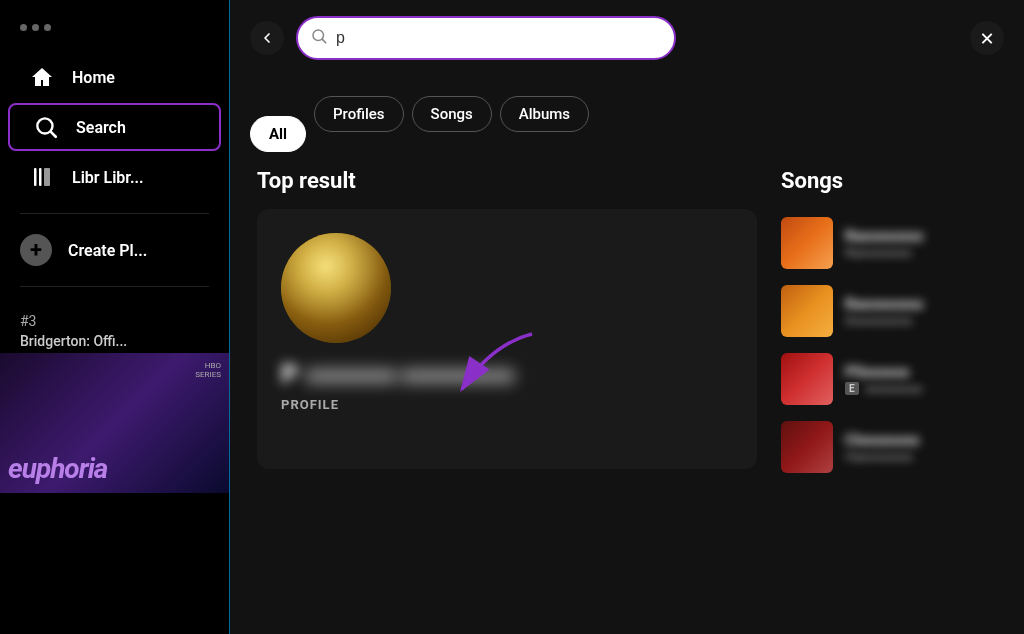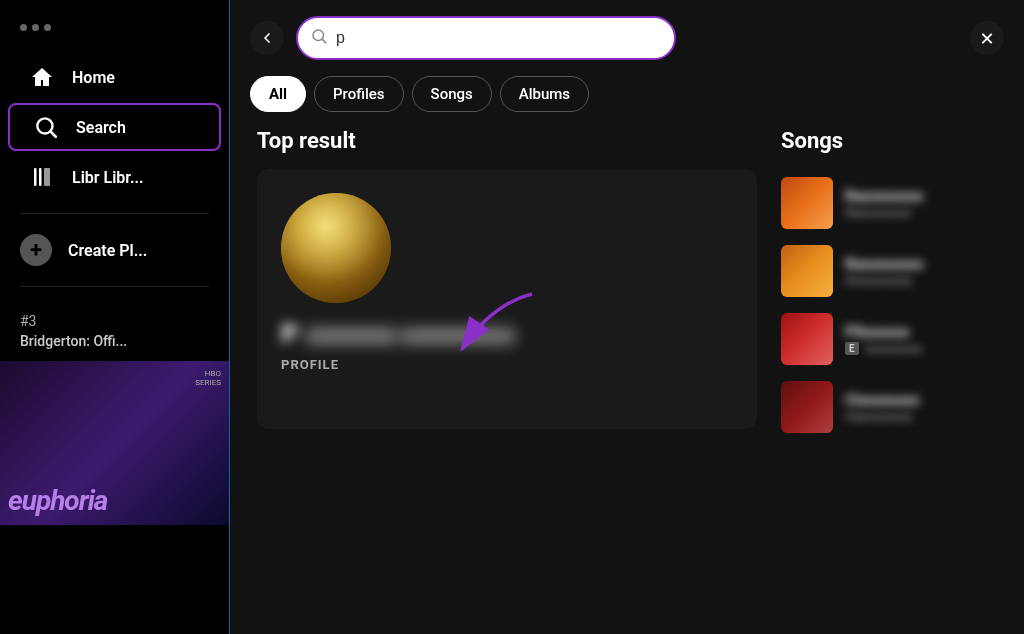--- a/index.html
+++ b/index.html
@@ -114,22 +114,22 @@
     .playlist-title {
       font-size: 14px;
       color: #ccc;
       font-weight: 500;
       white-space: nowrap;
       overflow: hidden;
       text-overflow: ellipsis;
     }
 
     .sidebar-album-art {
-      margin-top: 12px;
-      height: 164px;
+      margin-top: 4px;
+      height: 140px;
       background: linear-gradient(135deg, #1a0a2e 0%, #3d1a6e 50%, #0a0a2e 100%);
       position: relative;
       overflow: hidden;
     }
     .sidebar-album-art .album-overlay-text {
       position: absolute;
       bottom: 8px;
       left: 8px;
       font-size: 22px;
       font-style: italic;
@@ -229,20 +229,21 @@
       white-space: nowrap;
       border: 1.5px solid #555;
       background: transparent;
       color: #fff;
     }
     .filter-tab.active {
       background: #fff;
       color: #000;
       border-color: #fff;
       font-weight: 700;
+      margin-top: 40px;
     }
 
     
     .results-area {
       display: flex;
       flex: 1;
       gap: 0;
       padding: 0 27px;
       overflow: hidden;
     }

